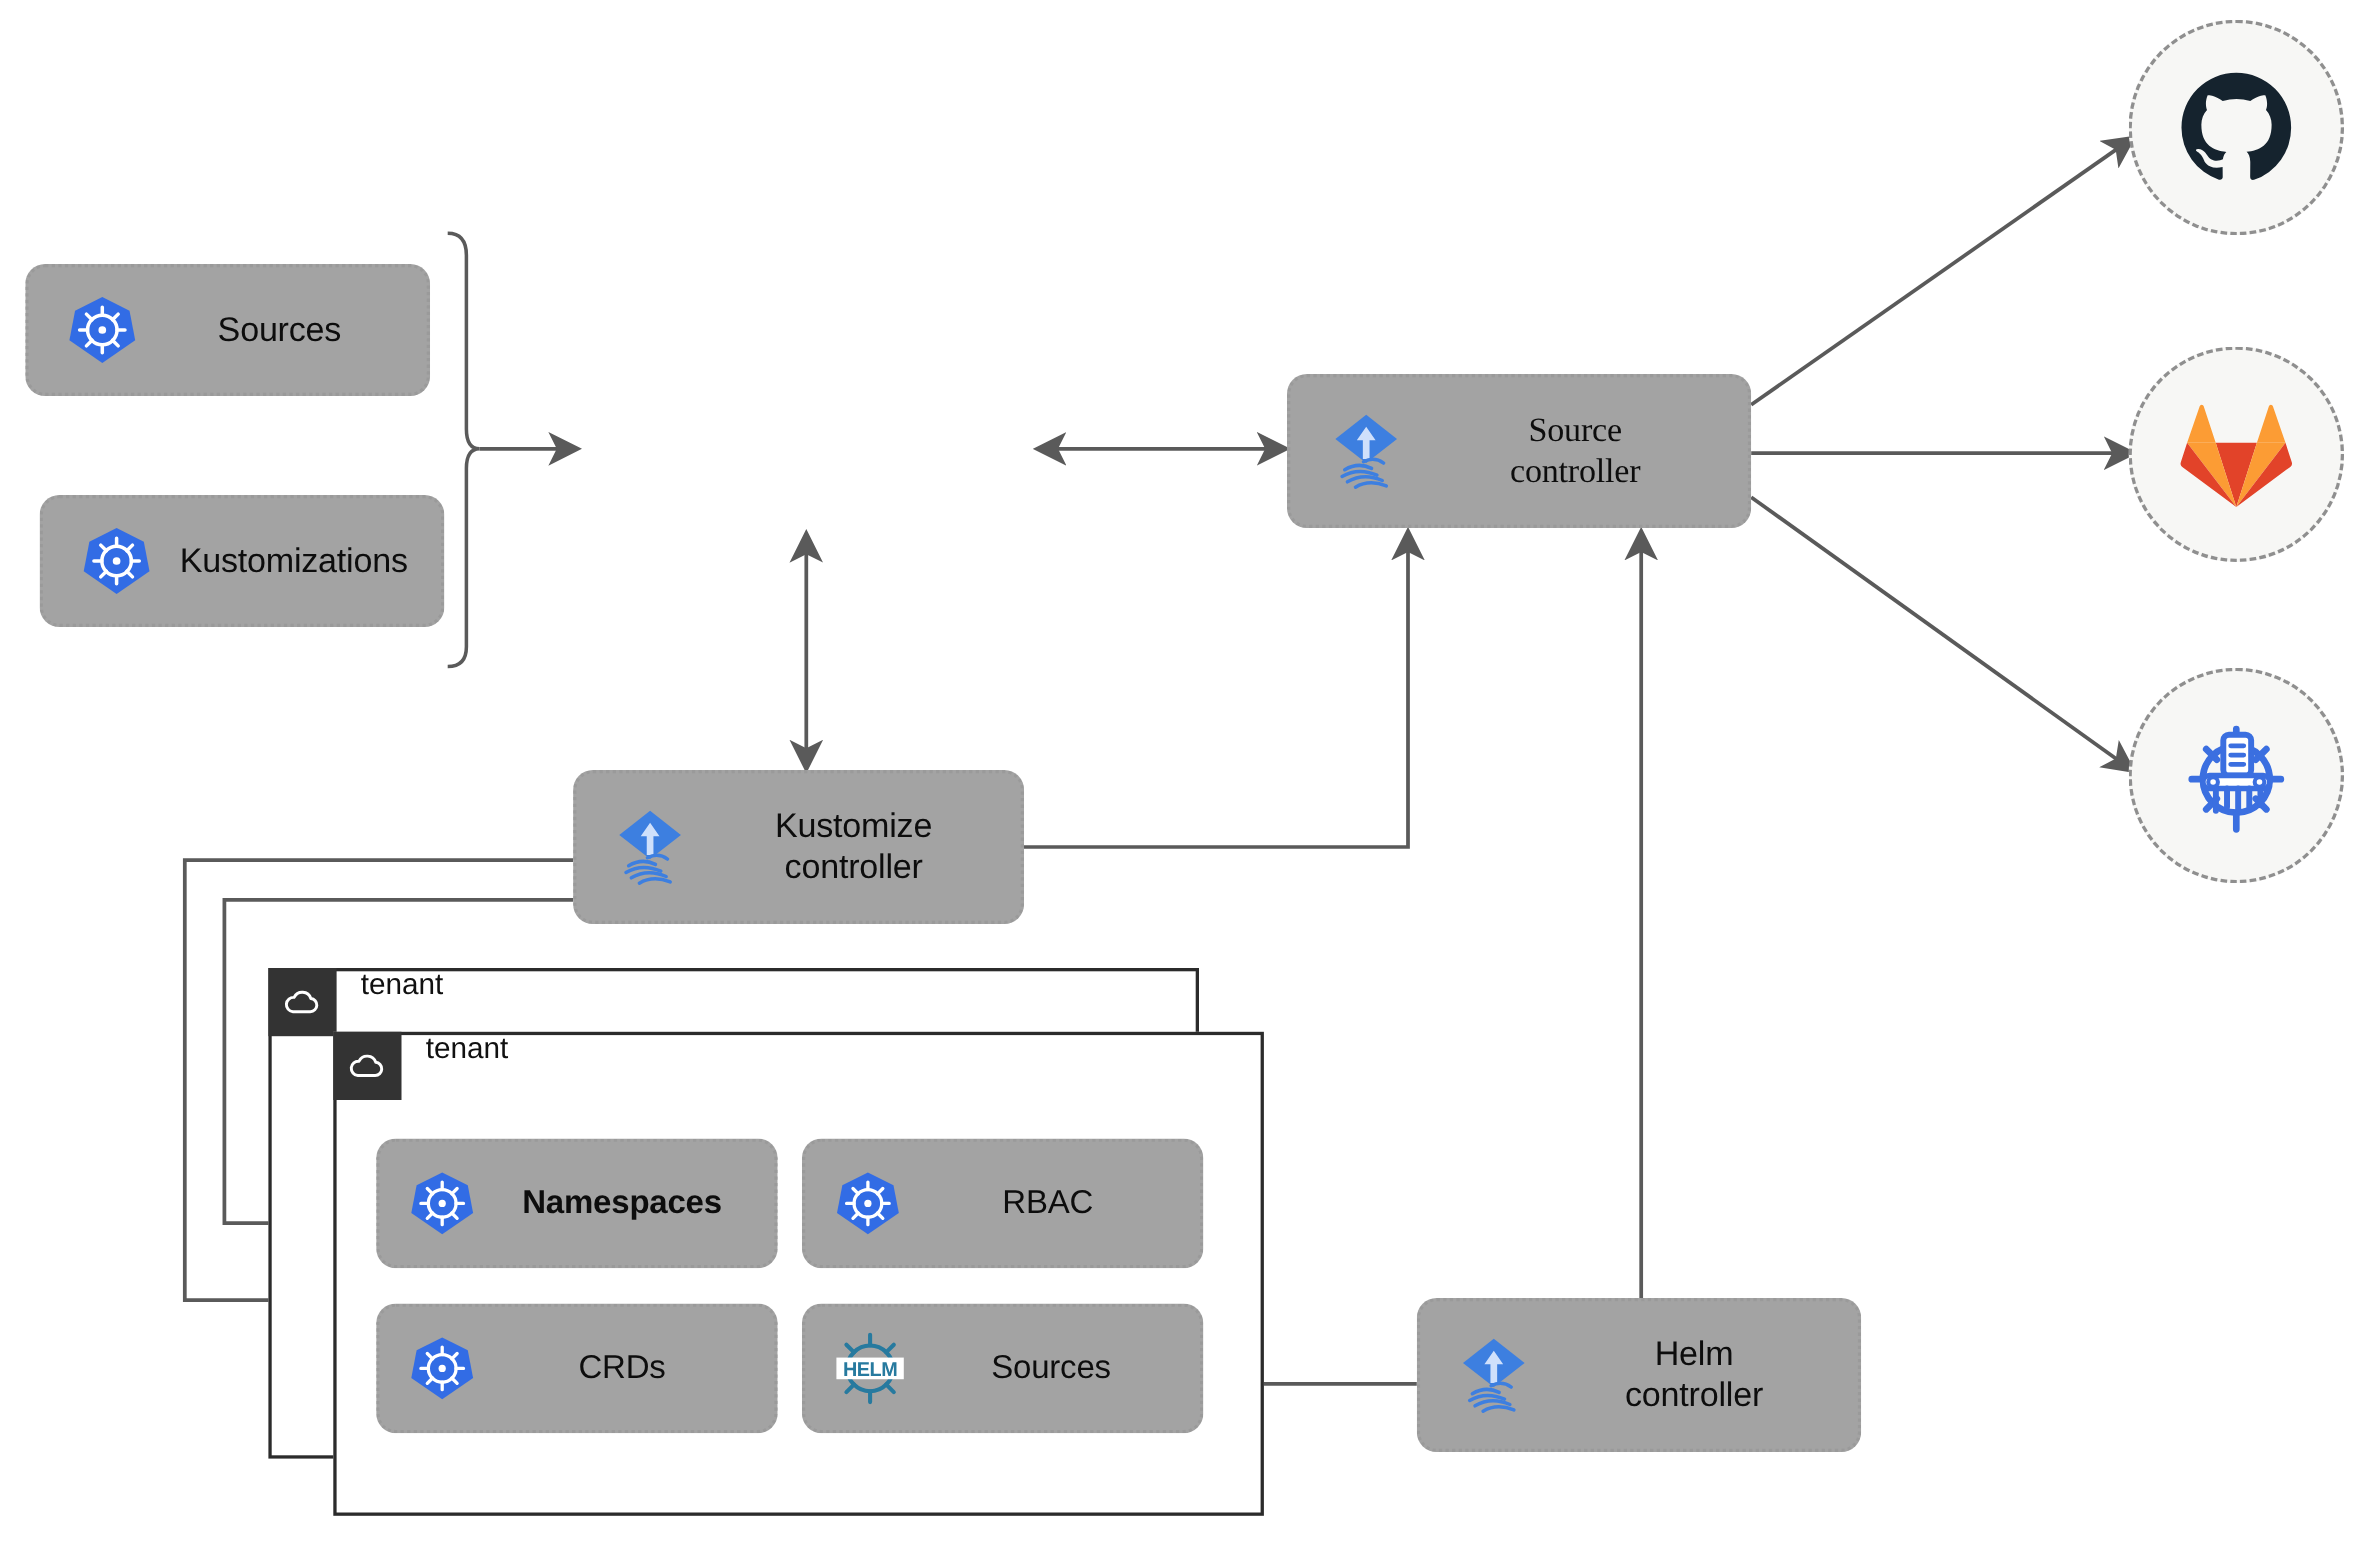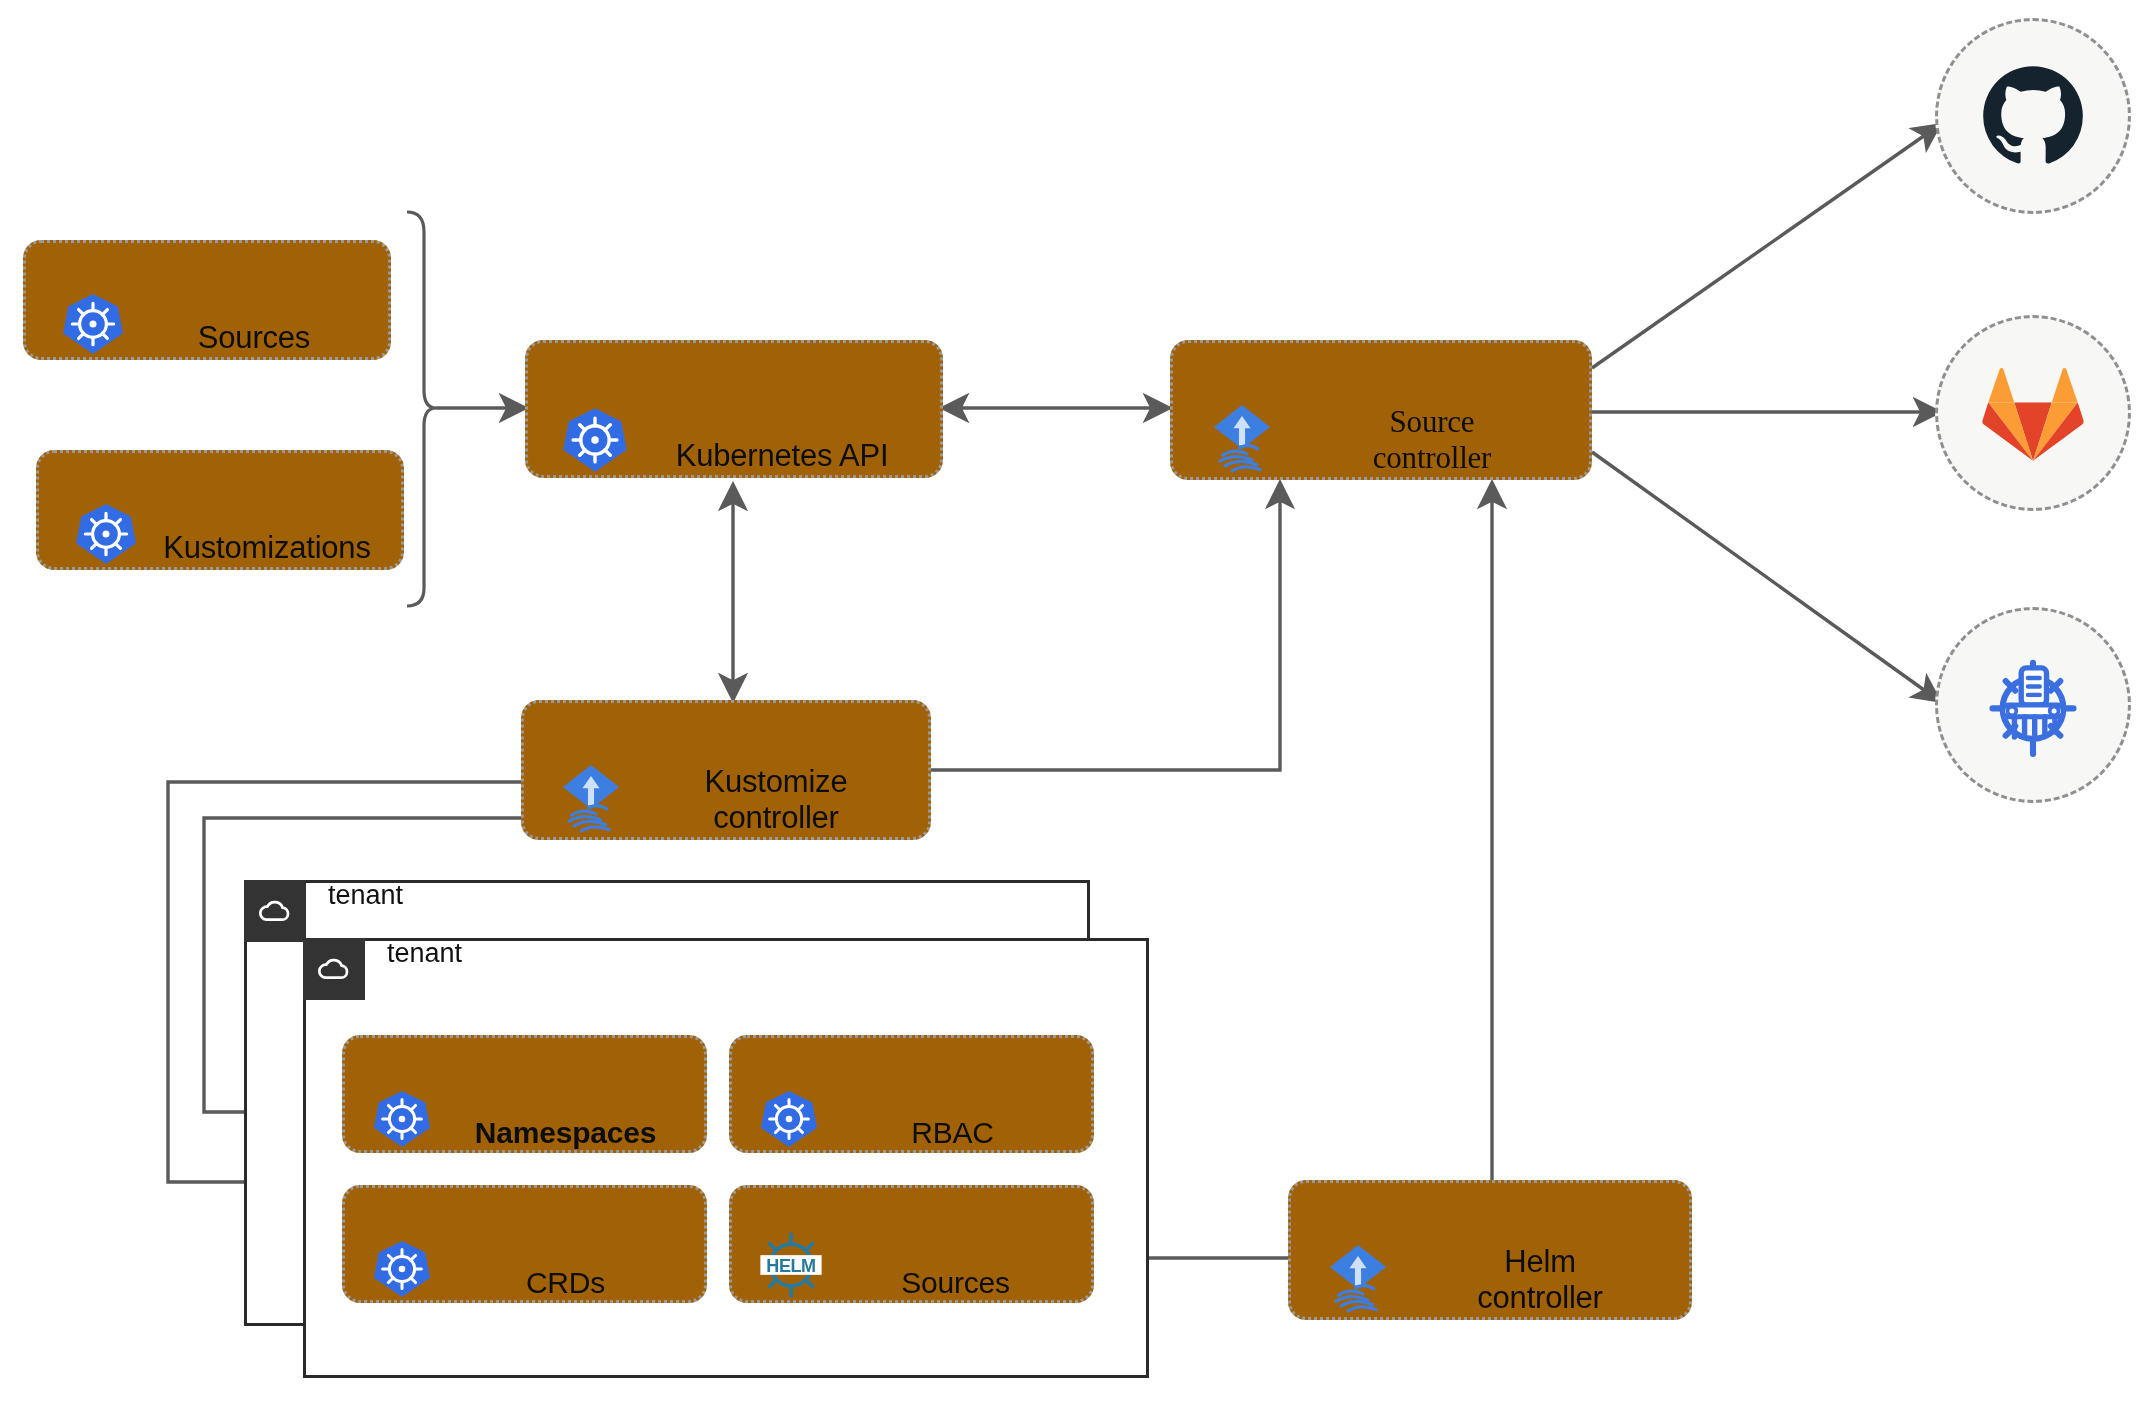--- a/index.html
+++ b/index.html
@@ -3,24 +3,24 @@
 <meta charset="utf-8">
 <style>
   html,body{margin:0;padding:0;background:#ffffff;}
   body{font-family:"Liberation Sans", sans-serif;}
   #stage{position:relative;width:2144px;height:1407px;overflow:hidden;background:#fff;}
   #wires{position:absolute;left:0;top:0;width:2144px;height:1407px;pointer-events:none;}
 
   
   .node{
     position:absolute;
-    background:#a16207;
+    background:#a3a3a3;
     border:3px dotted #9a9a9a;
     border-radius:18px;
-    display:flex;align-items:flex-end;
+    display:flex;align-items:center;
     box-sizing:border-box;
     z-index:3;
   }
   .node .ico{flex:0 0 auto;display:flex;align-items:center;justify-content:center;}
   .node .lbl{
     flex:1 1 auto;text-align:center;color:#0d0d0d;
     font-size:31px;line-height:1.18;letter-spacing:-0.2px;
     white-space:pre-line;padding-right:6px;
   }
   .node.small .lbl{font-size:30px;}
@@ -132,33 +132,20 @@
         <g fill="none" stroke="#ffffff" stroke-width="3.1" stroke-linecap="round">
           <circle cx="32" cy="32" r="13"></circle>
           <circle cx="32" cy="32" r="3.4" fill="#ffffff" stroke="none"></circle>
           <path d="M32 12v7M32 45v7M12 32h7M45 32h7M18 18l5 5M41 41l5 5M46 18l-5 5M23 41l-5 5"></path>
         </g>
       </svg>
     </span>
     <span class="lbl">Kustomizations</span>
   </div>
 
-  <div class="node" style="left:525px;top:340px;width:418px;height:138px;">
-    <span class="ico" style="margin-left:32px;">
-      <svg width="70" height="70" viewBox="0 0 64 64" aria-hidden="true">
-        <polygon points="32,3 56,15 61,41 32,61 3,41 8,15" fill="#326ce5"></polygon>
-        <g fill="none" stroke="#ffffff" stroke-width="3.1" stroke-linecap="round">
-          <circle cx="32" cy="32" r="13"></circle>
-          <circle cx="32" cy="32" r="3.4" fill="#ffffff" stroke="none"></circle>
-          <path d="M32 12v7M32 45v7M12 32h7M45 32h7M18 18l5 5M41 41l5 5M46 18l-5 5M23 41l-5 5"></path>
-        </g>
-      </svg>
-    </span>
-    <span class="lbl">Kubernetes API</span>
-  </div>
 
   <div class="node" style="left:1170px;top:340px;width:422px;height:140px;font-family:Liberation Serif, serif;">
     <span class="ico" style="margin-left:30px;">
       <svg width="78" height="78" viewBox="0 0 64 64" aria-hidden="true">
         <polygon points="32,5 55,23 32,41 9,23" fill="#3d7fe0"></polygon>
         <path d="M32 14 L39 24 L34.5 24 L34.5 38 L29.5 38 L29.5 24 L25 24 Z" fill="#cfe0fb"></path>
         <g stroke="#3d7fe0" stroke-width="2.6" stroke-linecap="round" fill="none">
           <path d="M16 46 Q26 40 36 45"></path>
           <path d="M14 51 Q26 44 40 50"></path>
           <path d="M18 55 Q30 48 44 54"></path>

